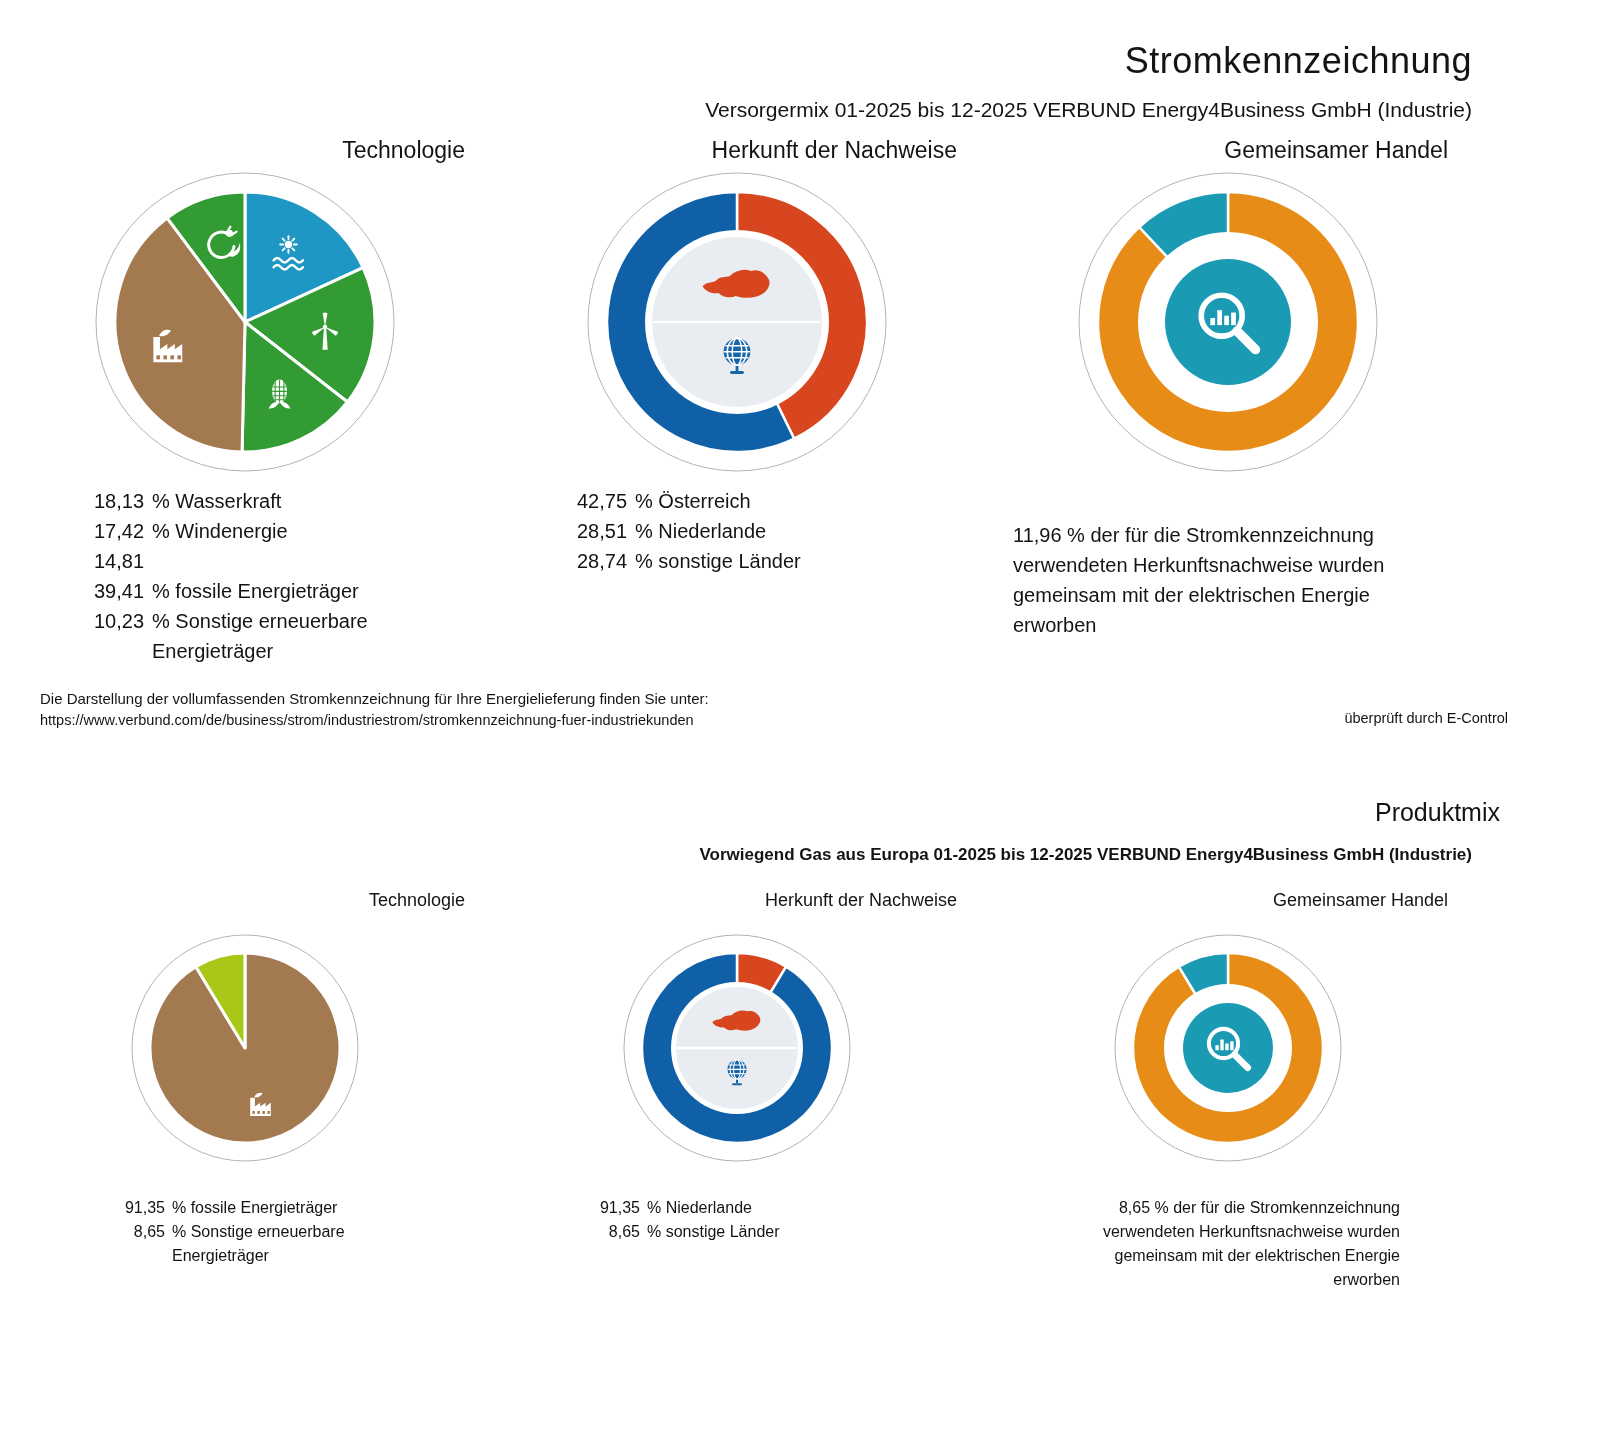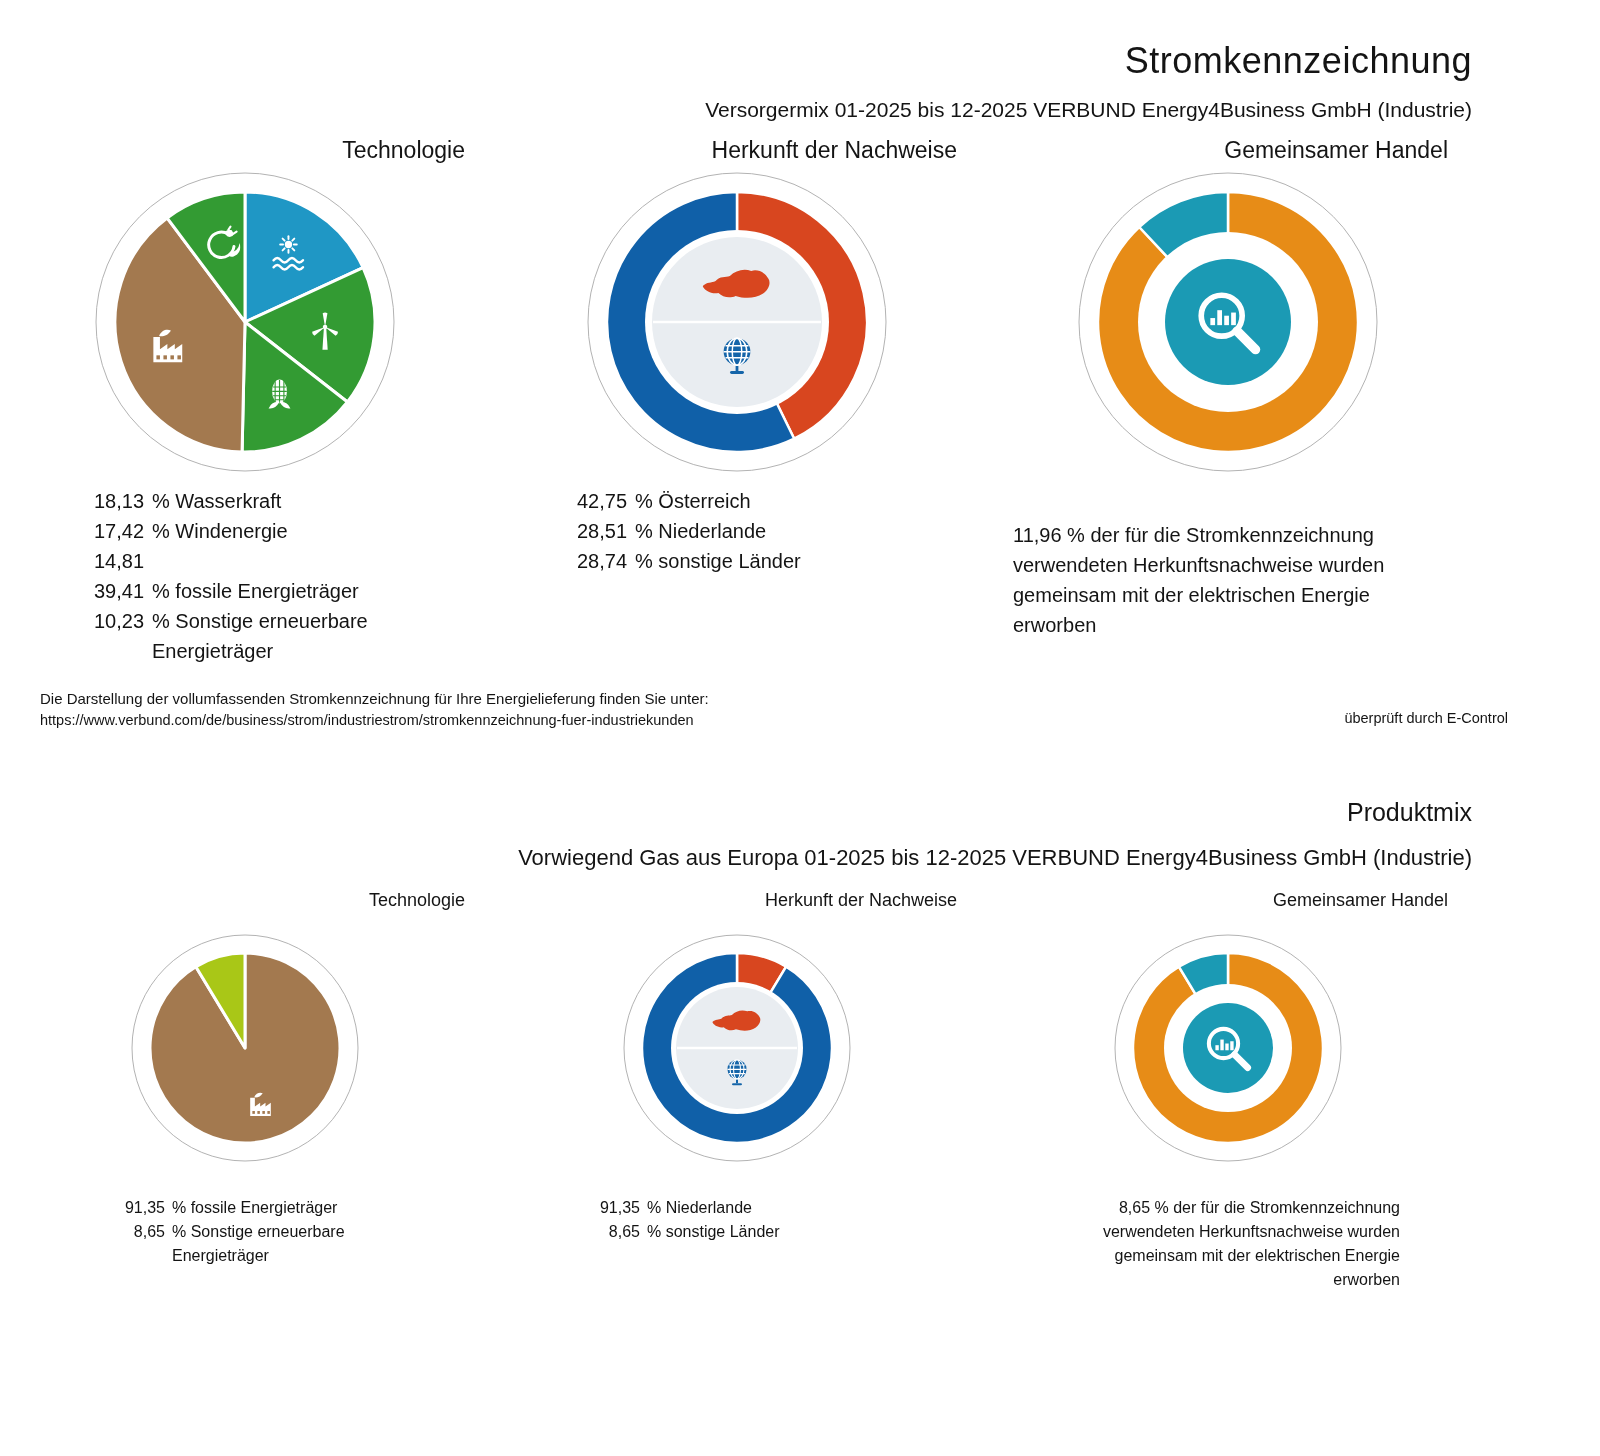--- a/index.html
+++ b/index.html
@@ -4,22 +4,22 @@
 <style>
   html,body{margin:0;padding:0;background:#fff;}
   body{
     width:1600px;height:1456px;position:relative;overflow:hidden;
     font-family:"Liberation Sans","DejaVu Sans",sans-serif;color:#141414;
   }
   .abs{position:absolute;}
   .center-text{text-align:right;}
   .page-title{left:0;width:1472px;top:40px;font-size:36px;letter-spacing:.5px;}
   .page-subtitle{left:0;width:1472px;top:98px;font-size:21px;}
-  .section2-title{left:0;width:1472px;top:798px;font-size:25px;}
-  .section2-subtitle{left:0;width:1472px;top:845px;font-size:22px;}
+  .section2-title{left:0;width:1472px;top:798px;font-size:25px;padding-left:28px;}
+  .section2-subtitle{left:0;width:1472px;top:845px;font-size:17px;font-weight:bold;}
   .chart-title-lg{width:440px;top:137px;font-size:23px;}
   .chart-title-sm{width:440px;top:890px;font-size:18px;}
   .chart{position:absolute;}
   .legend{position:absolute;}
   .legend-lg{font-size:20px;line-height:30px;}
   .legend-sm{font-size:16px;line-height:24px;}
   .legend-row{display:flex;}
   .legend-lg .pct{flex:none;width:52px;text-align:center;}
   .legend-sm .pct{flex:none;width:44px;text-align:right;}
   .lbl{margin-left:7px;max-width:var(--lblw,900px);}

